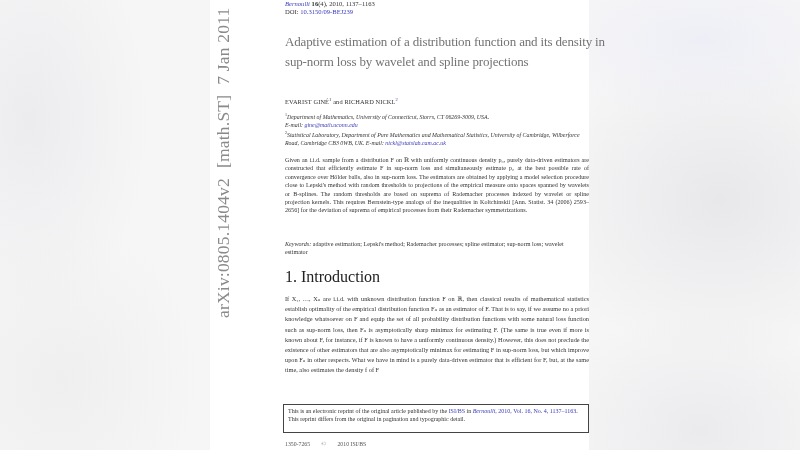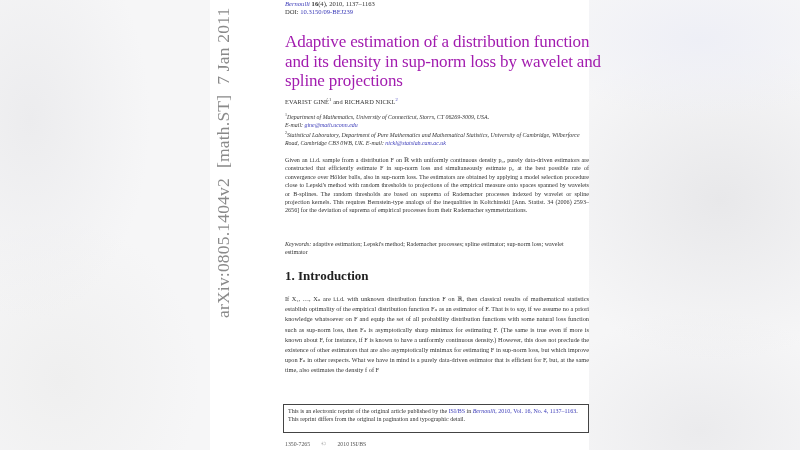--- a/index.html
+++ b/index.html
@@ -37,22 +37,22 @@
   .arxiv-stamp span { margin-right: 10px; }
   .journal {
     position: absolute; left: 285px; top: 0px;
     font-size: 6.6px; line-height: 8px; color: #333;
     white-space: nowrap;
   }
   .journal .link { color: #3a3ab8; }
   .journal i { font-style: italic; }
   .title {
     position: absolute; left: 285px; top: 32px;
-    font-size: 17px; line-height: 19.5px;
-    color: #a21caf; font-weight: normal;
+    font-size: 13px; line-height: 19.5px;
+    color: #737373; font-weight: normal;
     width: 320px;
     letter-spacing: -0.15px;
   }
   .authors {
     position: absolute; left: 285px; top: 97px;
     font-size: 6.4px; color: #333; white-space: nowrap;
     letter-spacing: 0.1px;
   }
   .authors sup { font-size: 4.5px; }
   .authors sup.blue { color: #3a3ab8; }
@@ -71,21 +71,21 @@
     text-align: justify;
   }
   .keywords {
     position: absolute; left: 285px; top: 240px;
     width: 300px;
     font-size: 6.1px; line-height: 8.4px; color: #333;
   }
   .keywords i { font-style: italic; }
   .section-heading {
     position: absolute; left: 285px; top: 268px;
-    font-size: 13px; font-weight: bold; color: #222;
+    font-size: 16px; font-weight: normal; color: #222;
     white-space: nowrap;
   }
   .intro {
     position: absolute; left: 285px; top: 294px;
     width: 304px;
     font-size: 6.3px; line-height: 10.2px; color: #333;
     text-align: justify;
   }
   .reprint-box {
     position: absolute; left: 283px; top: 404px;

